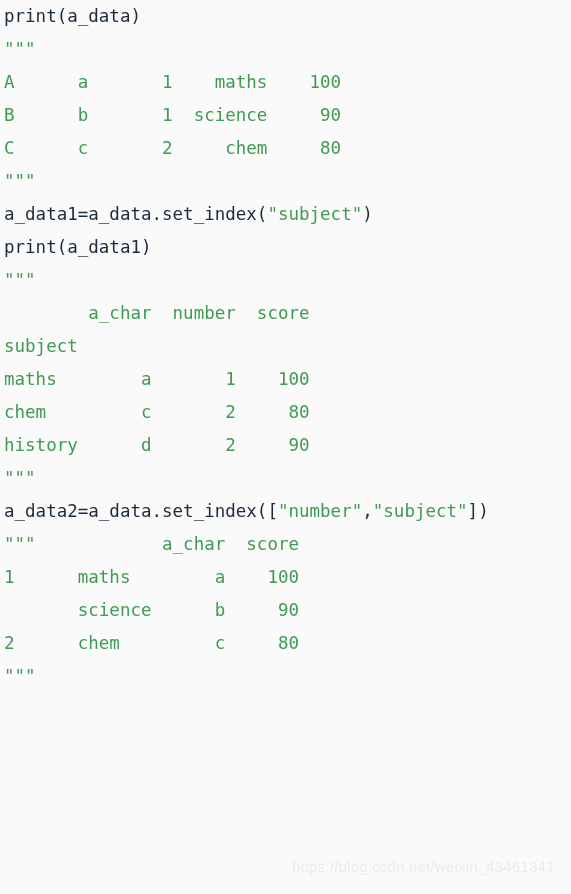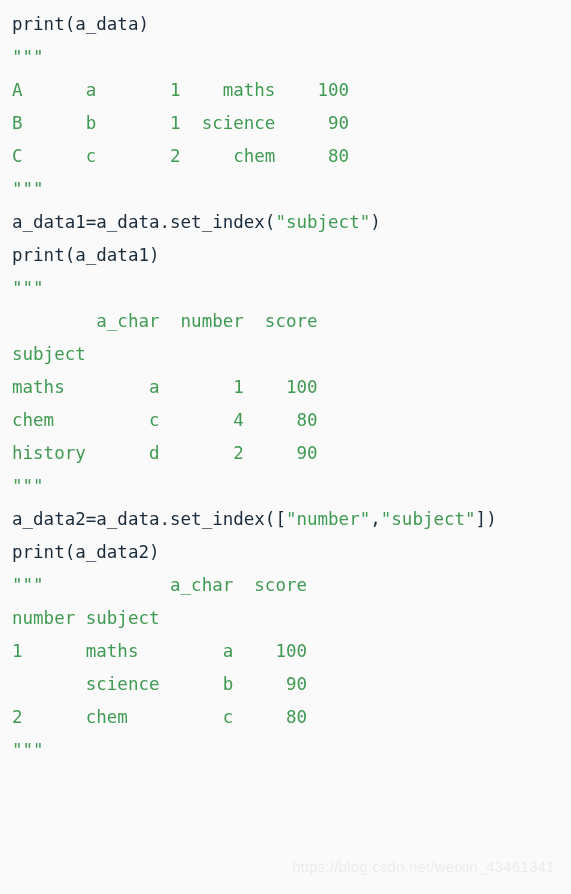--- a/index.html
+++ b/index.html
@@ -11,21 +11,21 @@
     width: 571px;
     height: 894px;
     overflow: hidden;
     font-family: "DejaVu Sans Mono", "Liberation Mono", monospace;
   }
   #code-surface {
     position: relative;
     width: 483px;
     height: 894px;
     background: #fafafa;
-    padding: 8px;
+    padding: 0;
     box-sizing: border-box;
   }
   .code-line {
     position: relative;
     height: 33px;
     line-height: 33px;
     font-size: 17.5px;
     white-space: pre;
     padding-left: 4px;
     letter-spacing: 0px;
@@ -64,28 +64,26 @@
   <div class="code-line"><span class="tok-doc">B      b       1  science     90</span></div>
   <div class="code-line"><span class="tok-doc">C      c       2     chem     80</span></div>
   <div class="code-line"><span class="tok-doc">"""</span></div>
 
   <div class="code-line"><span class="tok-code">a_data1=a_data.set_index(</span><span class="tok-string">"subject"</span><span class="tok-code">)</span></div>
   <div class="code-line"><span class="tok-code">print(a_data1)</span></div>
   <div class="code-line"><span class="tok-doc">"""</span></div>
   <div class="code-line"><span class="tok-doc">        a_char  number  score</span></div>
   <div class="code-line"><span class="tok-doc">subject</span></div>
   <div class="code-line"><span class="tok-doc">maths        a       1    100</span></div>
-  <div class="code-line"><span class="tok-doc">chem         c       4     80</span></div>
+  <div class="code-line"><span class="tok-doc">chem         c       2     80</span></div>
   <div class="code-line"><span class="tok-doc">history      d       2     90</span></div>
   <div class="code-line"><span class="tok-doc">"""</span></div>
 
   <div class="code-line"><span class="tok-code">a_data2=a_data.set_index([</span><span class="tok-string">"number"</span><span class="tok-code">,</span><span class="tok-string">"subject"</span><span class="tok-code">])</span></div>
-  <div class="code-line"><span class="tok-code">print(a_data2)</span></div>
   <div class="code-line"><span class="tok-doc">"""            a_char  score</span></div>
-  <div class="code-line"><span class="tok-doc">number subject</span></div>
   <div class="code-line"><span class="tok-doc">1      maths        a    100</span></div>
   <div class="code-line"><span class="tok-doc">       science      b     90</span></div>
   <div class="code-line"><span class="tok-doc">2      chem         c     80</span></div>
   <div class="code-line"><span class="tok-doc">"""</span></div>
 
   <div id="watermark">https://blog.csdn.net/weixin_43461341</div>
 
 </div>
 
 </body></html>

